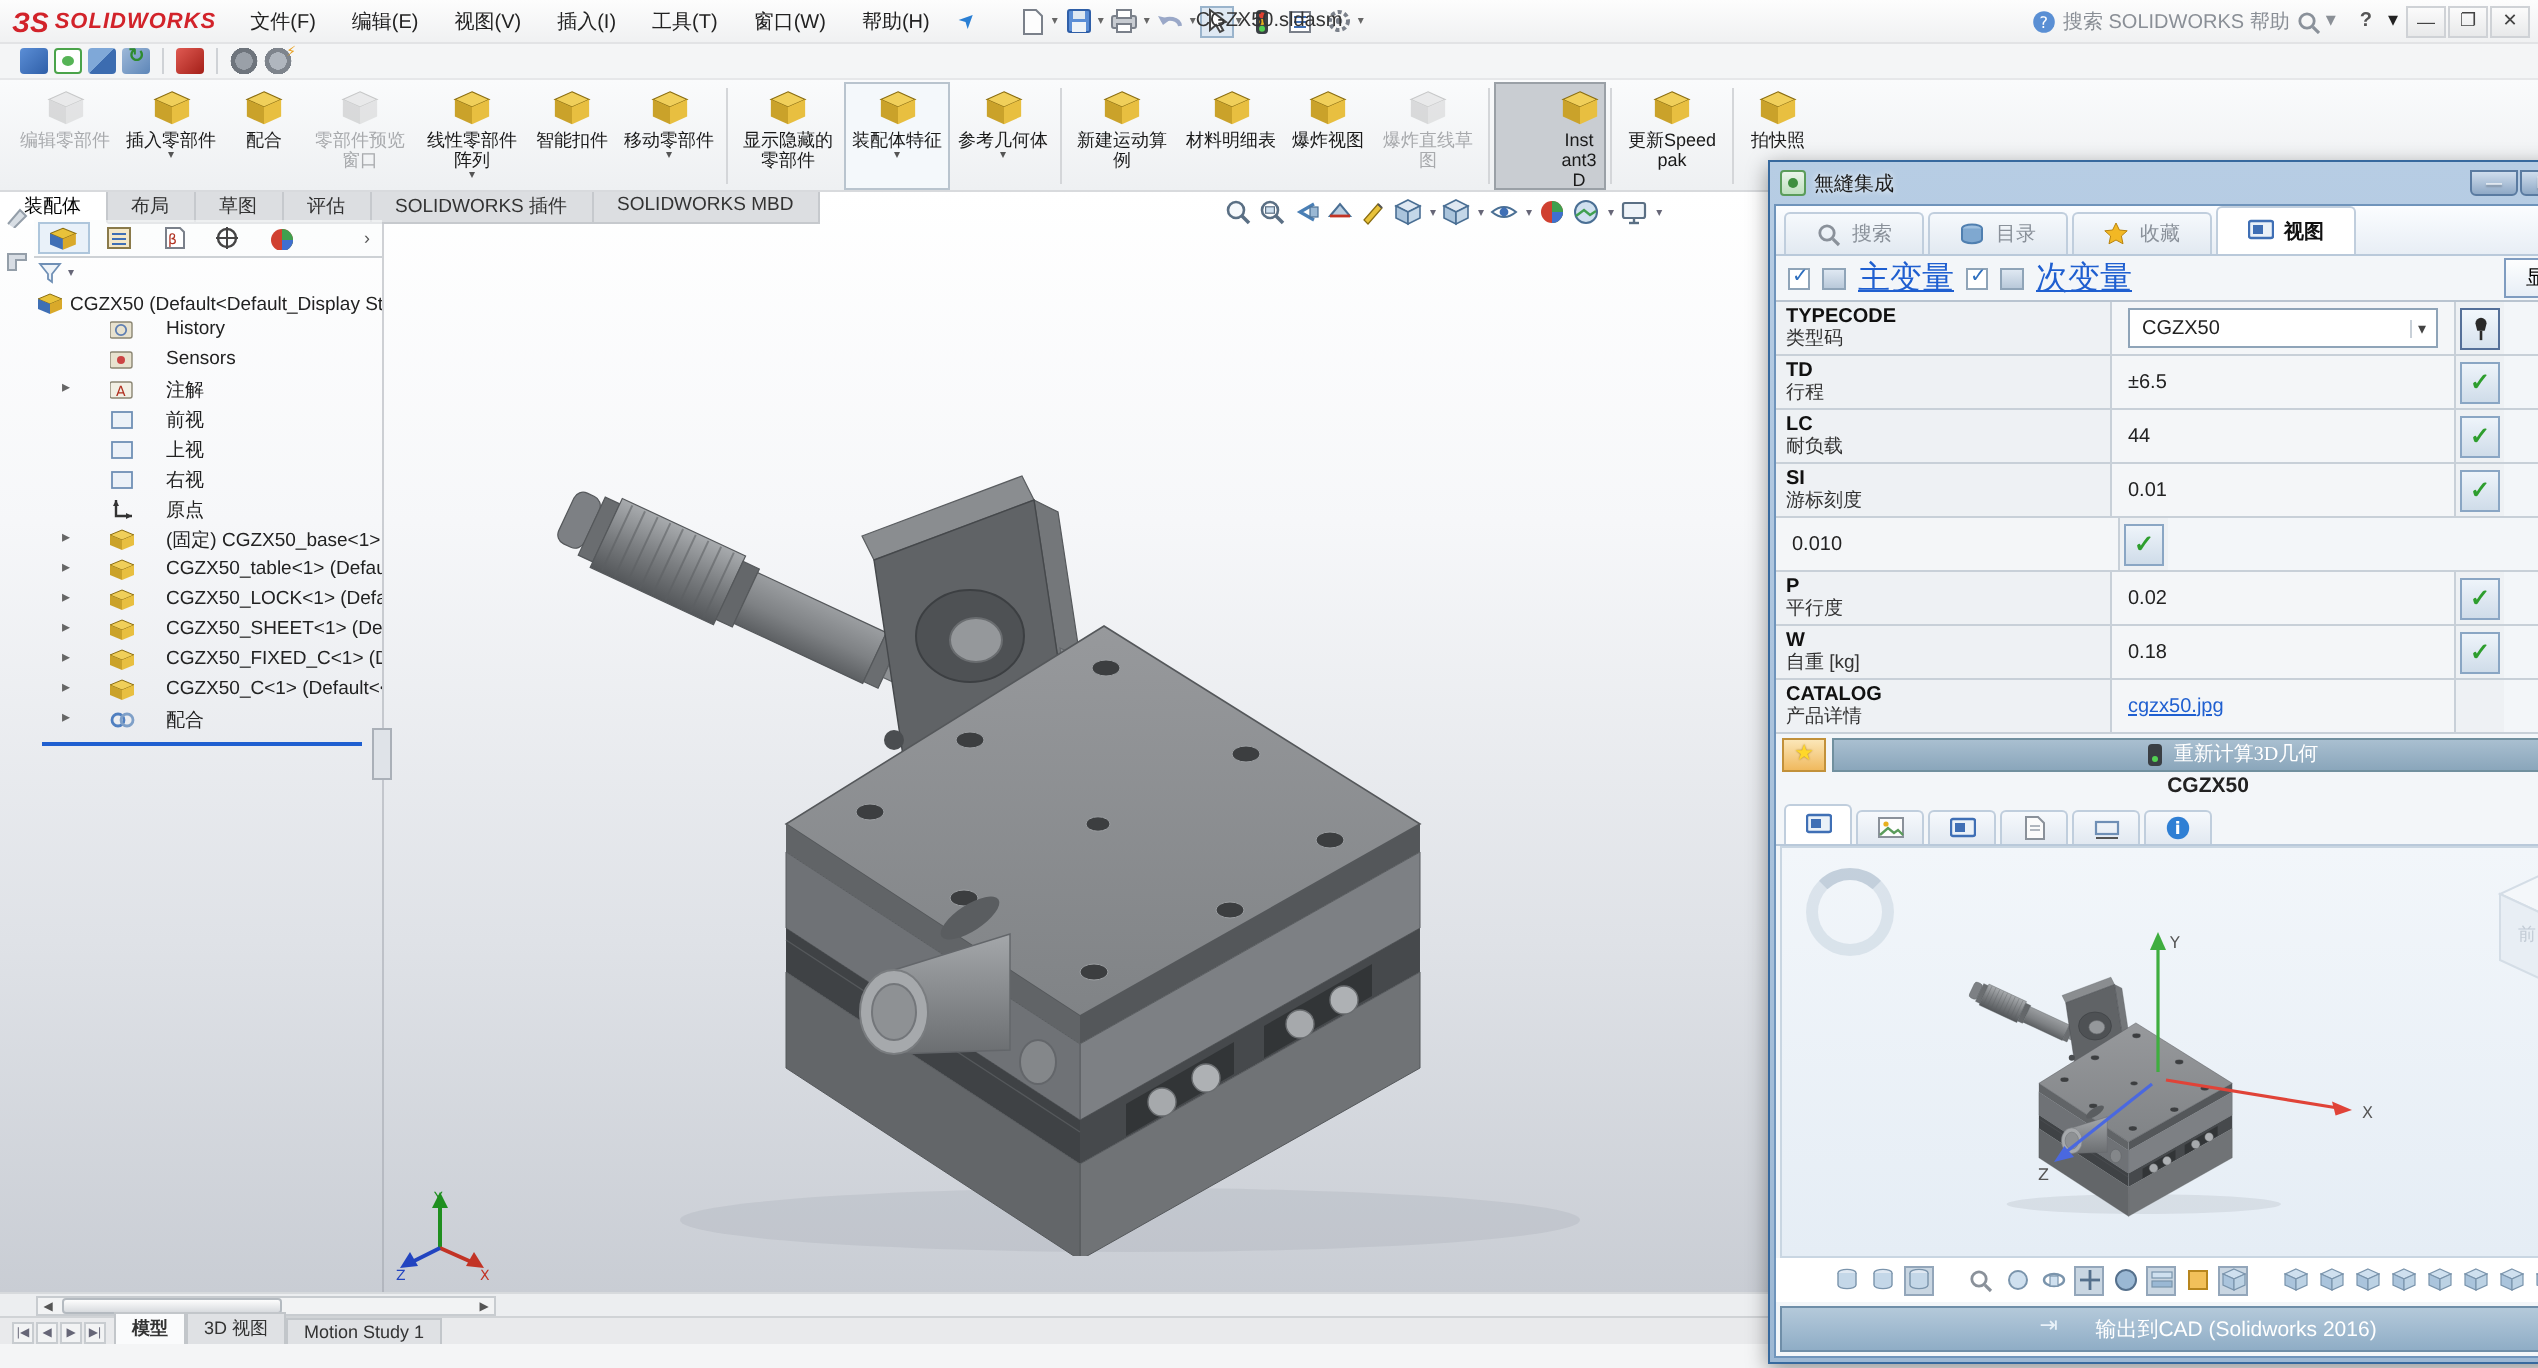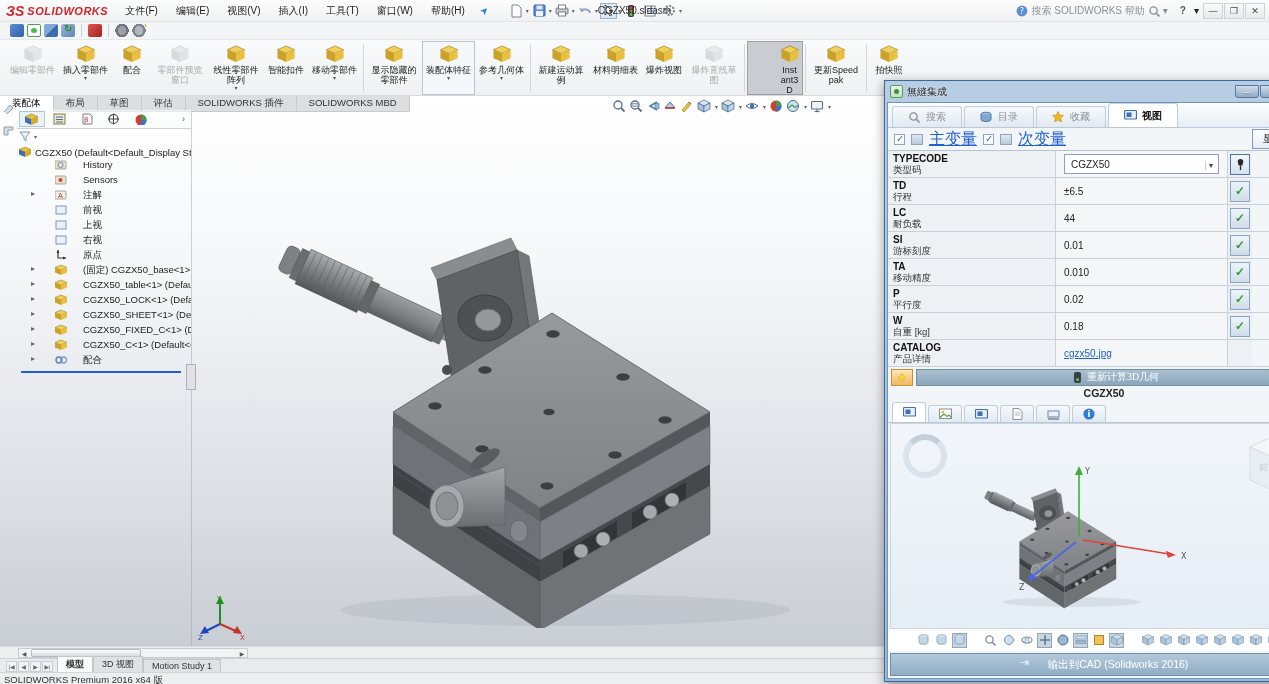--- a/index.html
+++ b/index.html
@@ -953,23 +953,20 @@
       <span class="navbtn">◀</span>
       <span class="navbtn">▶</span>
       <span class="navbtn">▶|</span>
     </div>
     <div style="display:flex;align-items:flex-end">
       <span class="mtab active">模型</span>
         <span class="mtab">3D 视图</span>
         <span class="mtab">Motion Study 1</span>
     </div>
   </div>
-  <div class="statusbar">
-    <span>SOLIDWORKS Premium 2016 x64 版</span>
-  </div>
 
   <div class="sidepanel">
     <div class="sp-title">
       <span class="sp-appico"></span>
       <span class="apptext">無縫集成</span>
       <div class="sp-winbtns">
         <span class="spwb">—</span>
         <span class="spwb">❐</span>
         <span class="spwb close">✕</span>
       </div>
@@ -1082,24 +1079,20 @@
             <div class="pc pvalue">
               <span class="pval">0.01</span>
 
             </div>
             <div class="pc pstatus">
               <button class="chkbtn"></button>
 
             </div>
           </div>
           <div class="prow">
-            <div class="pc plabel">
-              <b>TA</b>
-              <span>移动精度</span>
-            </div>
             <div class="pc pvalue">
               <span class="pval">0.010</span>
 
             </div>
             <div class="pc pstatus">
               <button class="chkbtn"></button>
 
             </div>
           </div>
           <div class="prow">

